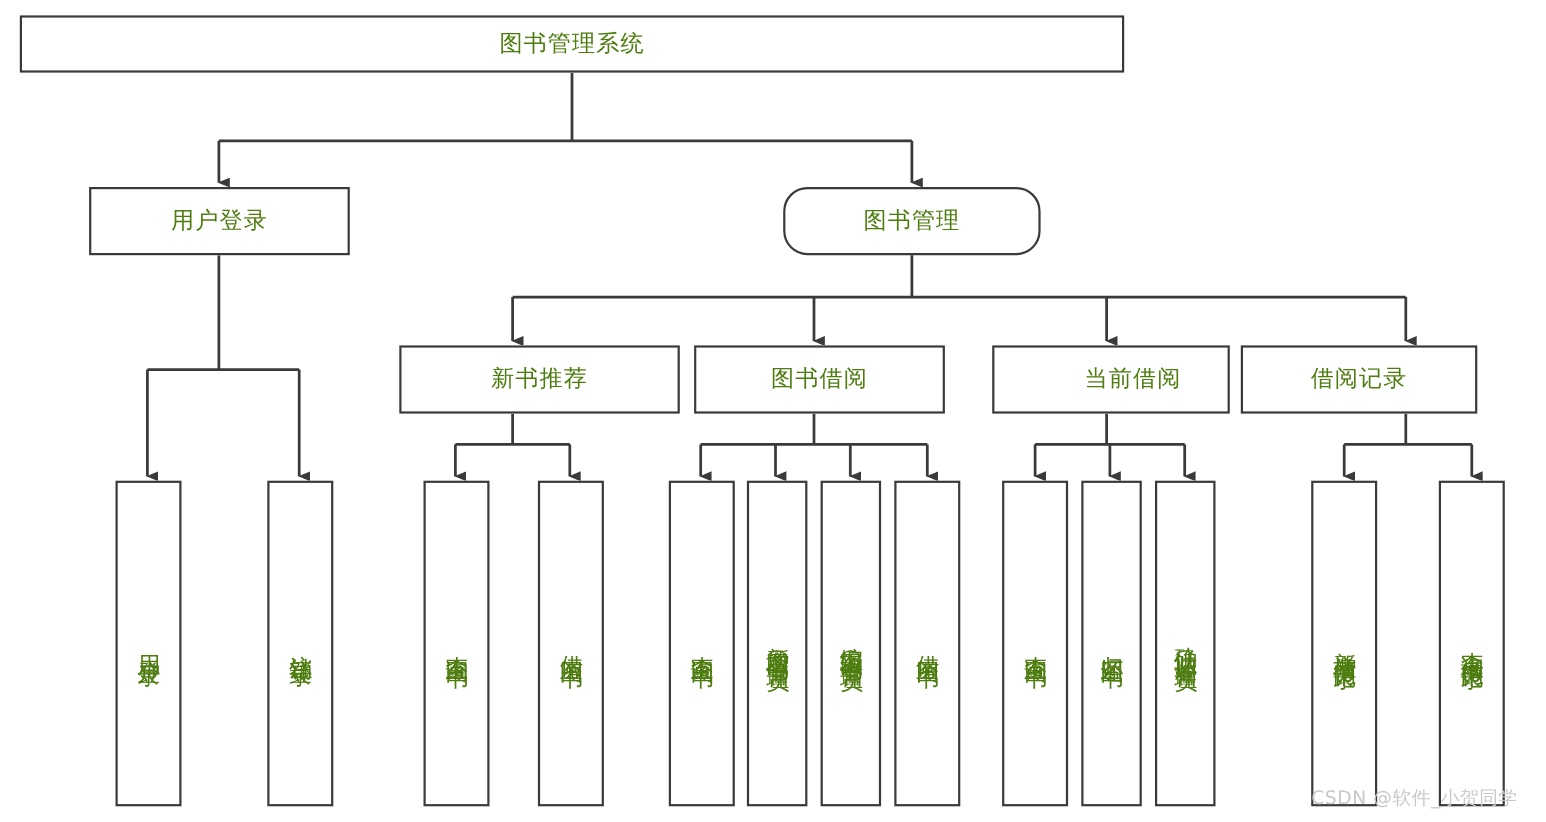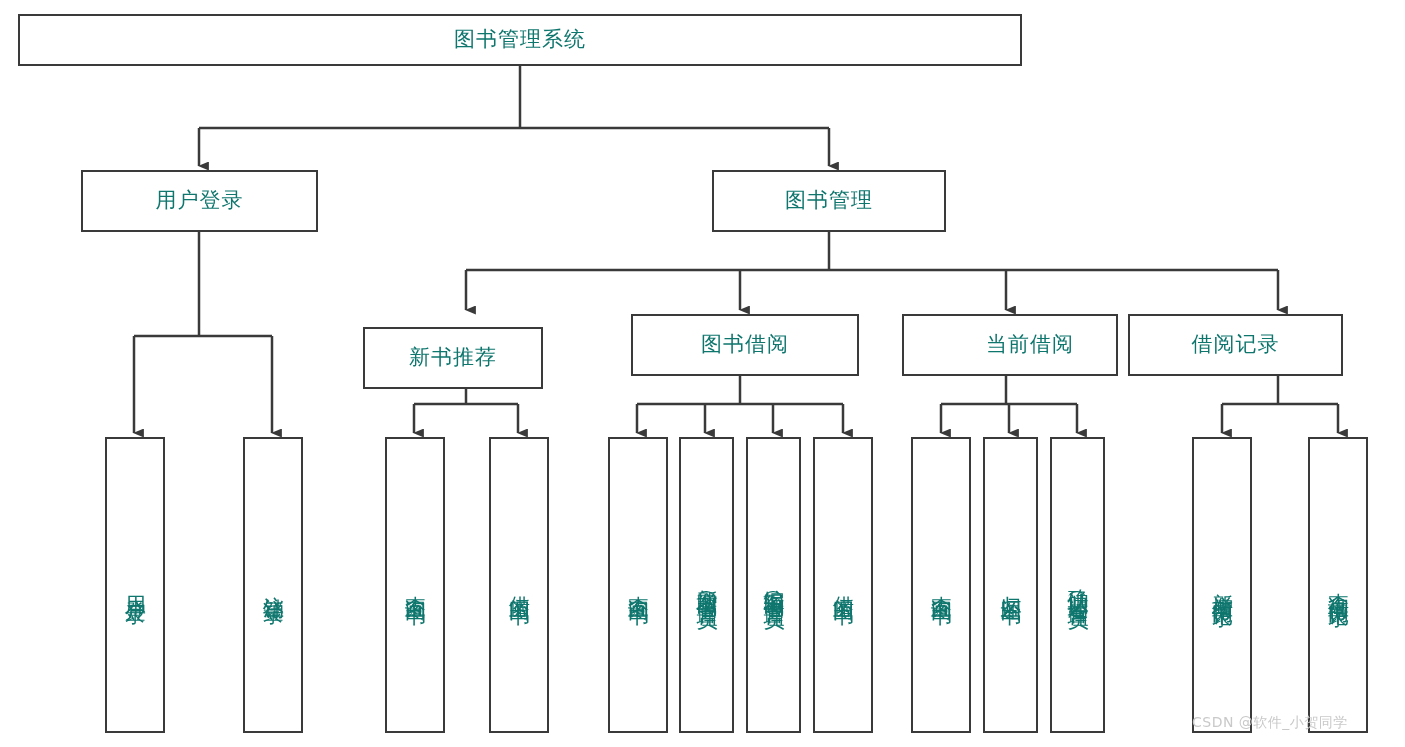--- a/index.html
+++ b/index.html
@@ -25,21 +25,21 @@
     height: 747px;
   }
   .node {
     position: absolute;
     box-sizing: border-box;
     border: 2.5px solid #3a3a3a;
     background: #ffffff;
     display: flex;
     align-items: center;
     justify-content: center;
-    color: #0f766e;
+    color: #4d7c0f;
     z-index: 3;
   }
   .node.h {
     font-size: 21px;
     letter-spacing: 1px;
     line-height: 1.2;
   }
   .node.v {
     font-size: 21px;
     writing-mode: vertical-rl;
@@ -52,21 +52,21 @@
     writing-mode: vertical-rl;
     text-orientation: upright;
     white-space: nowrap;
   }
   .node-label {
     white-space: nowrap;
   }
   .watermark {
     position: absolute;
     color: #c9c9c9;
-    font-size: 14px;
+    font-size: 17px;
     letter-spacing: 0.5px;
     z-index: 6;
     white-space: nowrap;
     pointer-events: none;
   }
 </style>
 </head>
 <body>
 
 <div id="canvas">
@@ -123,25 +123,25 @@
   </svg>
 
   <div class="node h" style="left:18px; top:14px; width:1004px; height:52px;">
     <span class="node-label">图书管理系统</span>
   </div>
 
   <div class="node h" style="left:81px; top:170px; width:237px; height:62px;">
     <span class="node-label">用户登录</span>
   </div>
 
-  <div class="node h" style="left:712px; top:170px; width:234px; height:62px;">
+  <div class="node h" style="left:712px; top:170px; width:234px; height:62px;border-radius:22px;">
     <span class="node-label">图书管理</span>
   </div>
 
-  <div class="node h" style="left:363px; top:314px; width:180px; height:62px;margin-top:13px;">
+  <div class="node h" style="left:363px; top:314px; width:255px; height:62px;">
     <span class="node-label">新书推荐</span>
   </div>
 
   <div class="node h" style="left:631px; top:314px; width:228px; height:62px;">
     <span class="node-label">图书借阅</span>
   </div>
 
   <div class="node h" style="left:902px; top:314px; width:216px; height:62px;padding-left:40px;">
     <span class="node-label">当前借阅</span>
   </div>

